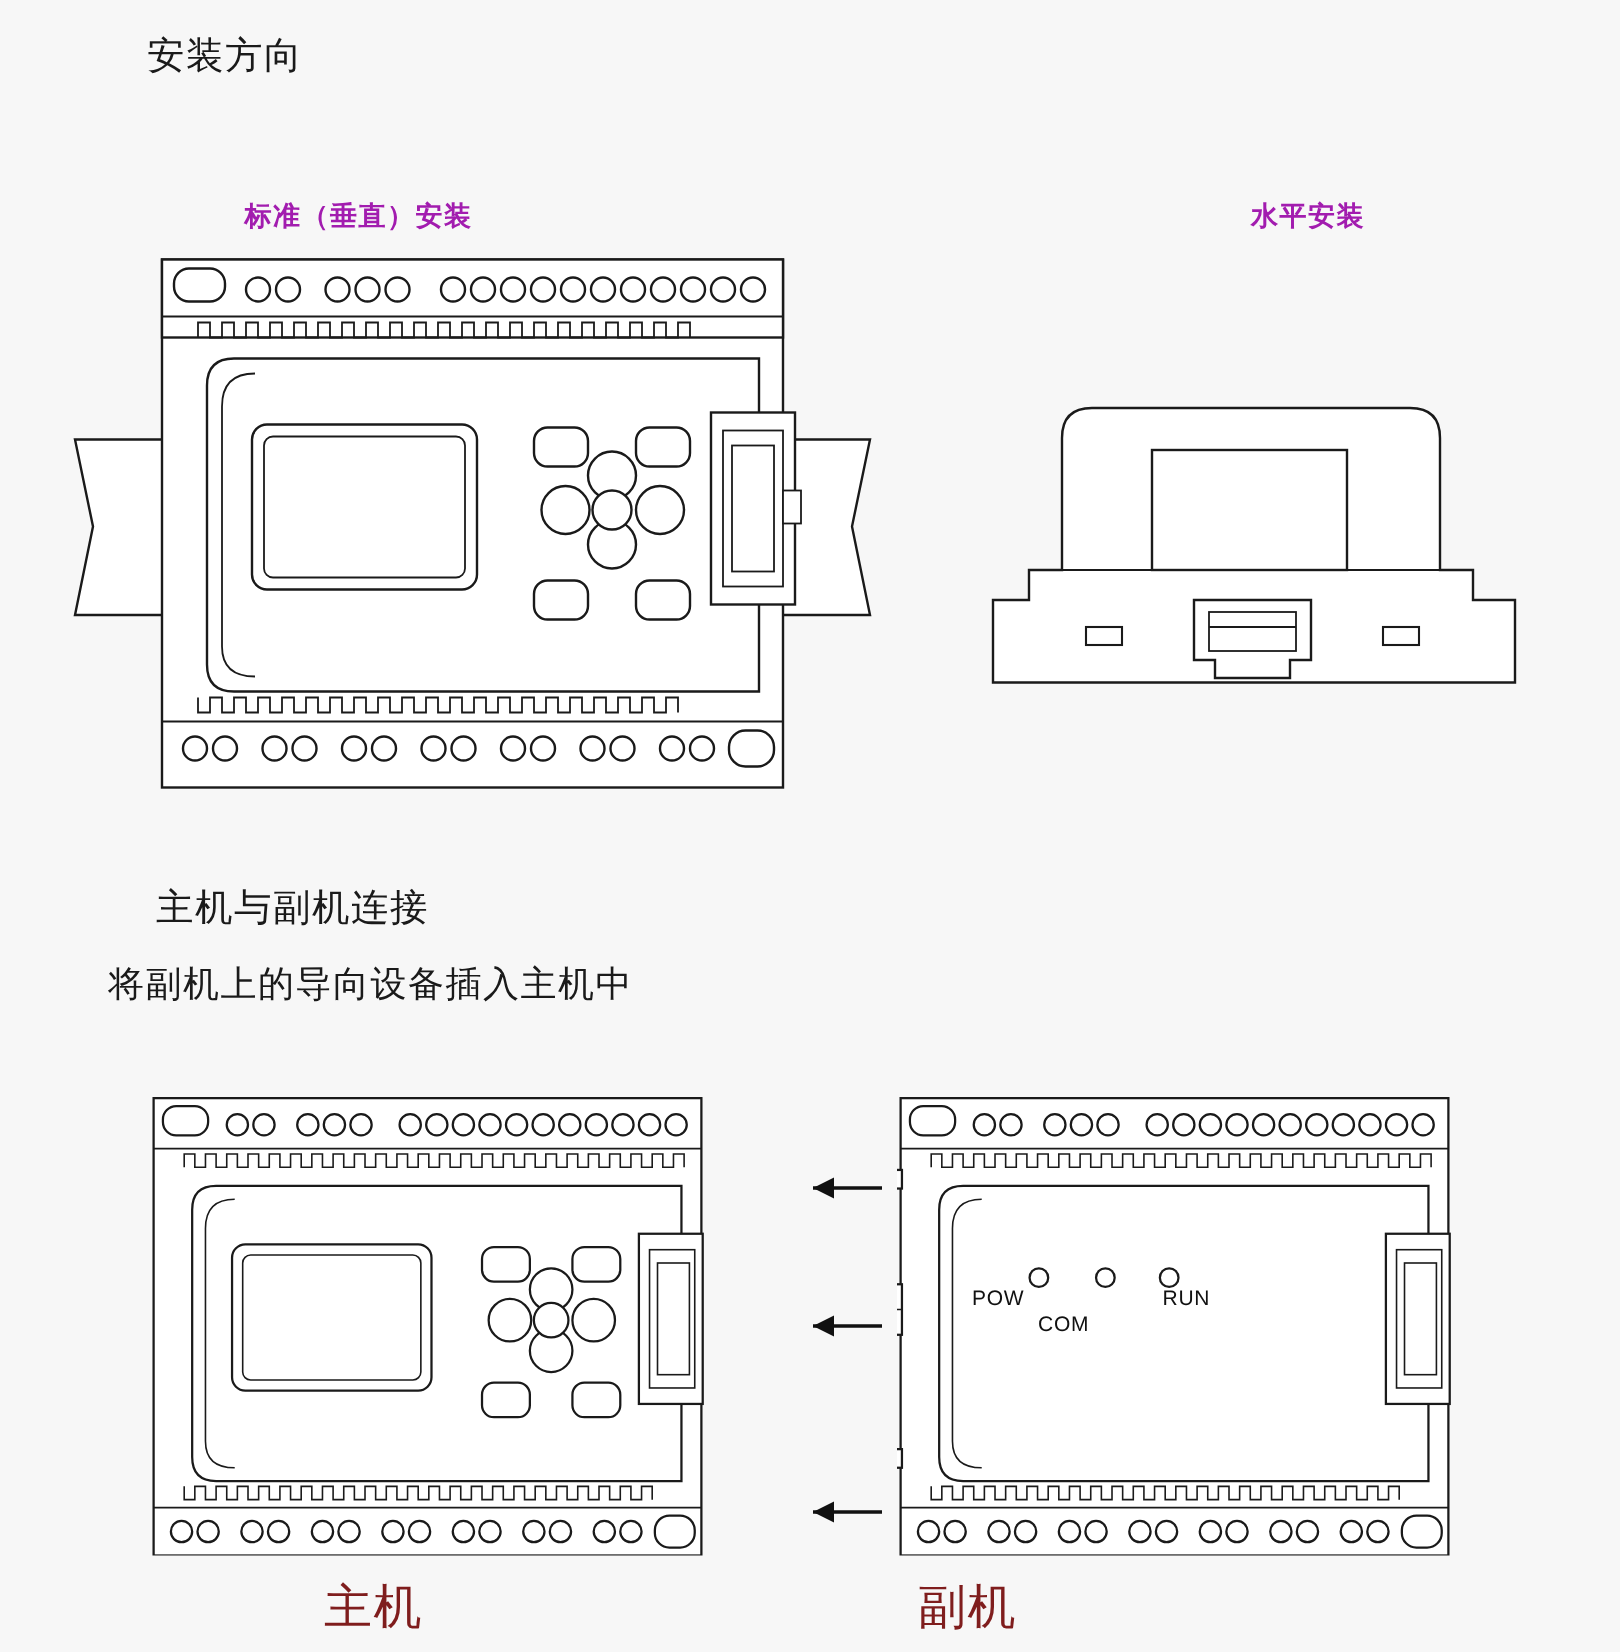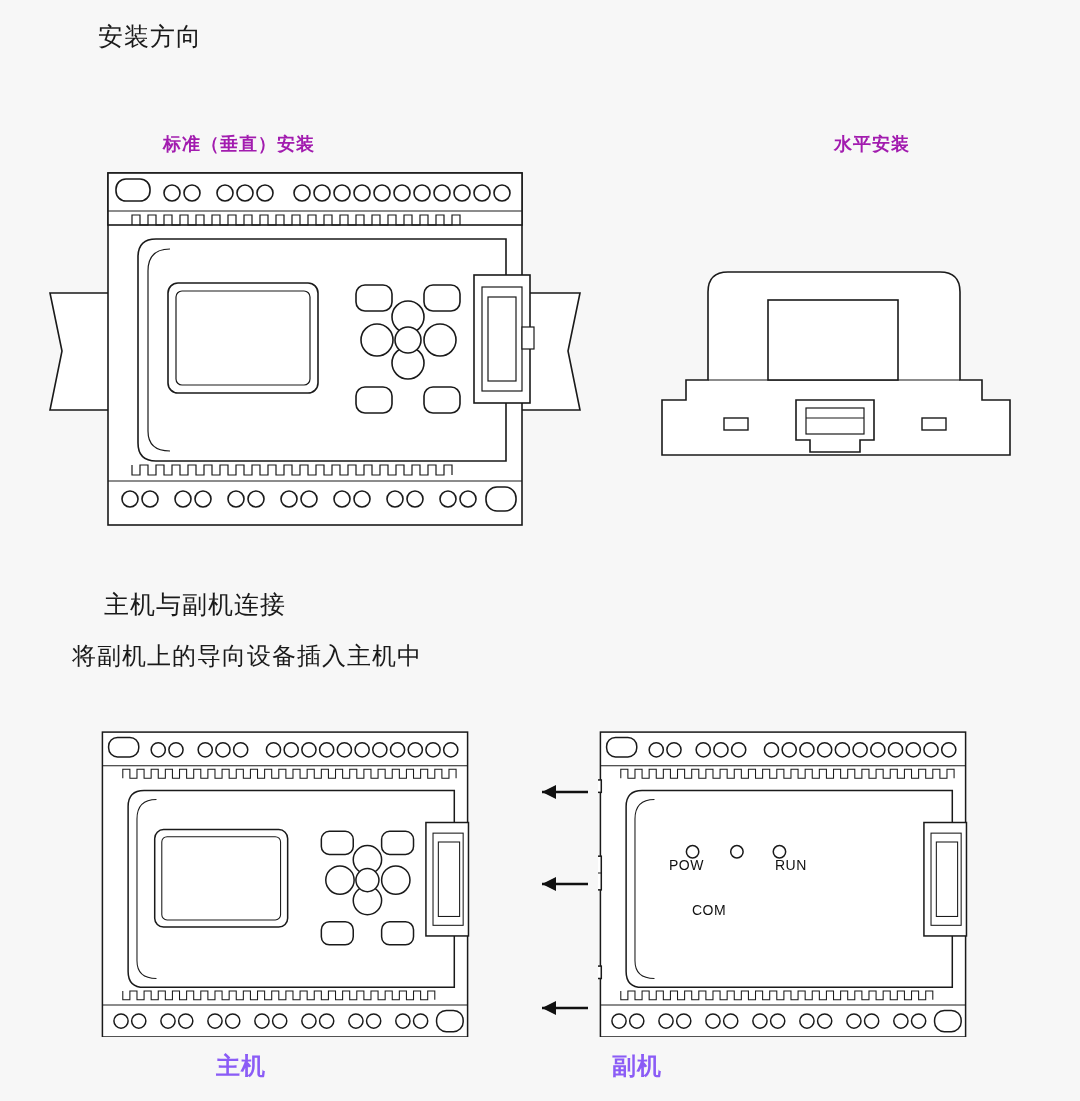--- a/index.html
+++ b/index.html
@@ -27,24 +27,24 @@
   .subheading {
     font-size: 24px;
     color: #1a1a1a;
   }
   .caption {
     font-size: 18px;
     color: #a21caf;
     font-weight: bold;
   }
   .devname {
-    font-size: 24px;
-    font-weight: bold;
+    font-size: 32px;
+    font-weight: normal;
     font-family: "Liberation Serif", serif;
-    color: #8b5cf6;
+    color: #7f1d1d;
   }
   .ledlabel {
     font-size: 14px;
     font-family: "Liberation Sans", sans-serif;
     letter-spacing: 0.5px;
   }
   svg { display: block; }
   .fig {
     position: absolute;
   }
@@ -320,19 +320,19 @@
     <circle cx="254" cy="334" r="8" fill="#ffffff"></circle>
     <circle cx="287" cy="334" r="8" fill="#ffffff"></circle>
     <circle cx="307" cy="334" r="8" fill="#ffffff"></circle>
     <circle cx="340" cy="334" r="8" fill="#ffffff"></circle>
     <circle cx="360" cy="334" r="8" fill="#ffffff"></circle>
     <rect x="378" y="322" width="30" height="24" rx="11" fill="#ffffff"></rect>
   </g>
 </svg>
 </div>
 
-<div class="label ledlabel" style="left:648px; top:857px;margin-left:21px;">POW</div>
-<div class="label ledlabel" style="left:692px; top:902px;">COM</div>
+<div class="label ledlabel" style="left:648px; top:857px;">POW</div>
+<div class="label ledlabel" style="left:692px; top:874px;">COM</div>
 <div class="label ledlabel" style="left:775px; top:857px;">RUN</div>
 
 <div class="label devname" style="left:216px; top:1050px;">主机</div>
 
 <div class="label devname" style="left:612px; top:1050px;text-align:right;">副机</div>
 
 </body></html>

